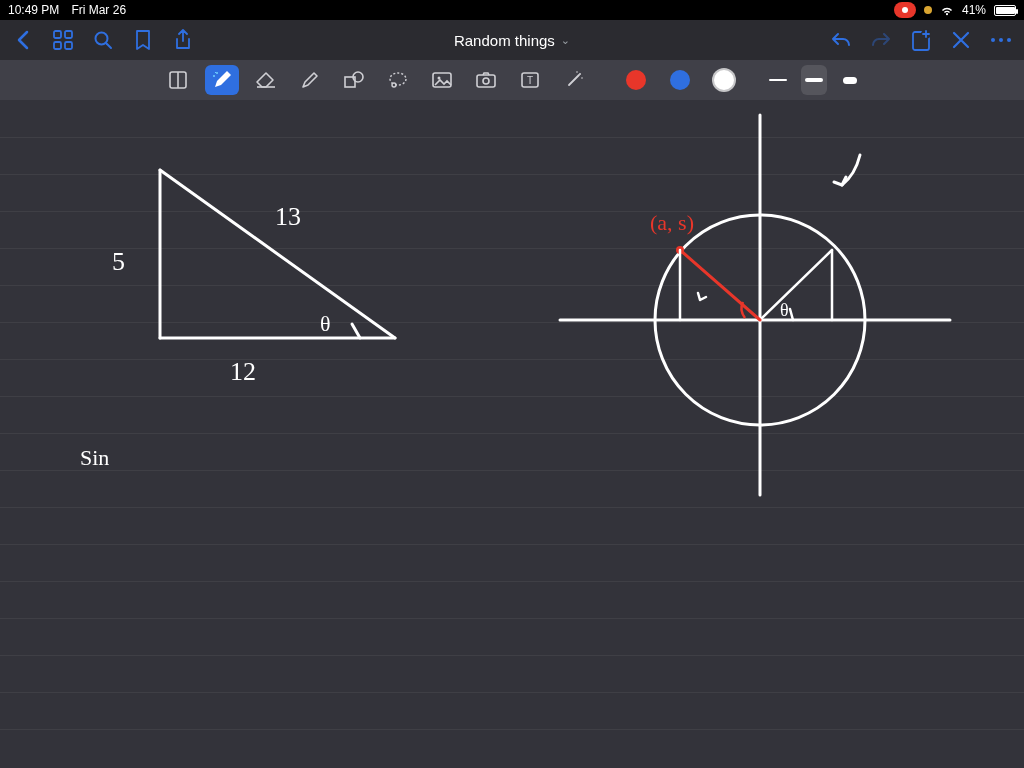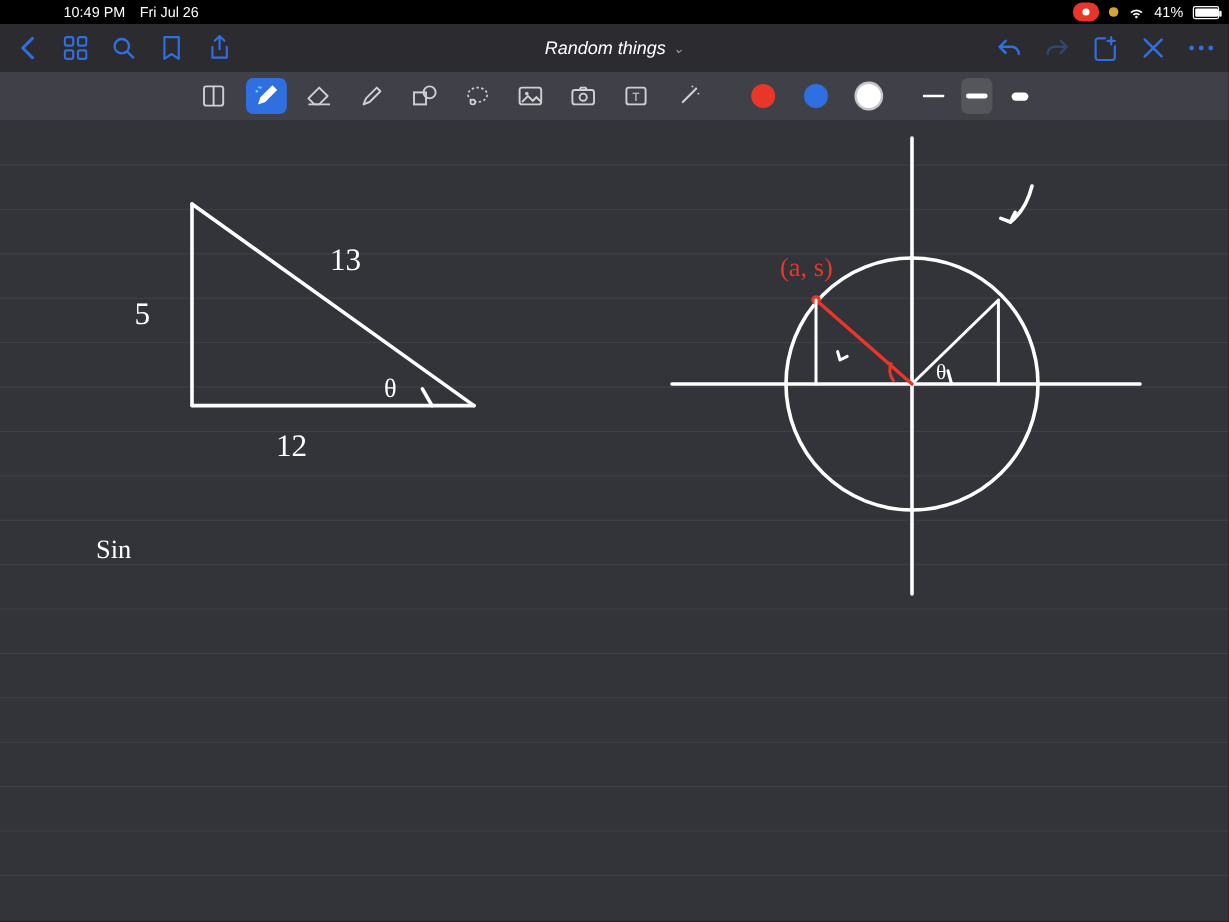--- a/index.html
+++ b/index.html
@@ -1,29 +1,29 @@
 <!DOCTYPE html>
 <html><head>
 <meta charset="utf-8">
 <style>
   * { margin: 0; padding: 0; box-sizing: border-box; }
   html, body { width: 1024px; height: 768px; overflow: hidden; background: #000; font-family: -apple-system, Helvetica, Arial, sans-serif; }
   .status-bar { position: absolute; top: 0; left: 0; right: 0; height: 20px; display: flex; align-items: center; padding: 0 8px; color: #fff; font-size: 12px; }
-  .status-left { display: flex; gap: 12px; margin-left: 45px; }
+  .status-left { display: flex; gap: 12px; }
   .status-right { margin-left: auto; display: flex; gap: 8px; align-items: center; }
   .rec-pill { background: #e8362a; border-radius: 10px; padding: 0 8px; height: 16px; display: flex; align-items: center; gap:4px;}
   .rec-dot { width:6px; height:6px; background:#fff; border-radius:50%; }
   .yellow-dot { width:8px;height:8px;background:#d9a531;border-radius:50%; }
   .wifi { width:14px;height:10px; }
   .batt-wrap { display:flex; align-items:center; gap:2px;}
   .batt { width:22px;height:11px;border:1px solid #fff;border-radius:2px;position:relative;}
   .batt::after{content:"";position:absolute;right:-3px;top:3px;width:2px;height:5px;background:#fff;border-radius:1px;}
   .batt-fill{position:absolute;left:1px;top:1px;bottom:1px;width:95%;background:#fff;border-radius:1px;}
 
-  .nav-bar { position:absolute; top:20px; left:0; right:0; height:40px; background:#2b2b30; display:flex; align-items:center; padding:0 12px;font-style:italic; }
+  .nav-bar { position:absolute; top:20px; left:0; right:0; height:40px; background:#2b2b30; display:flex; align-items:center; padding:0 12px; }
   .nav-left, .nav-right { display:flex; gap:18px; align-items:center; }
   .nav-center { flex:1; display:flex; align-items:center; justify-content:center; gap:6px; color:#fff; font-size:15px; }
   .nav-icon { width:22px; height:22px; display:flex; align-items:center; justify-content:center; }
   .chev { color:#9aa0a6; font-size:11px; }
 
   .tool-bar { position:absolute; top:60px; left:0; right:0; height:40px; background:#404048; display:flex; align-items:center; justify-content:center; gap:10px; padding:0 10px;}
   .tool-btn { width:34px; height:30px; border-radius:6px; display:flex; align-items:center; justify-content:center; }
   .tool-btn.selected { background:#2f6fe0; }
   .tool-btn svg { display:block; }
   .color-swatch { width:20px; height:20px; border-radius:50%; }
@@ -35,21 +35,21 @@
   .canvas { position:absolute; top:100px; left:0; right:0; bottom:0; background:#33333a; }
   .ruled-line { position:absolute; left:0; right:0; height:1px; background:rgba(255,255,255,0.06); }
   svg.drawing { position:absolute; inset:0; }
 </style>
 </head>
 <body>
 
 <div class="status-bar">
   <div class="status-left">
     <span>10:49 PM</span>
-    <span>Fri Jul 26</span>
+    <span>Fri Mar 26</span>
   </div>
   <div class="status-right">
     <span class="rec-pill">
         <span class="rec-dot"></span>
       </span>
     <span class="yellow-dot"></span>
     <span class="wifi">
       <svg viewBox="0 0 16 12">
           <path d="M8 10.5a1.2 1.2 0 100-2.4 1.2 1.2 0 000 2.4zM4.5 6.8a5 5 0 017 0l-1.2 1.2a3.3 3.3 0 00-4.6 0zM2.2 4.5a8.2 8.2 0 0111.6 0L12.6 5.7a6.5 6.5 0 00-9.2 0z" fill="#fff"></path>
         </svg>

